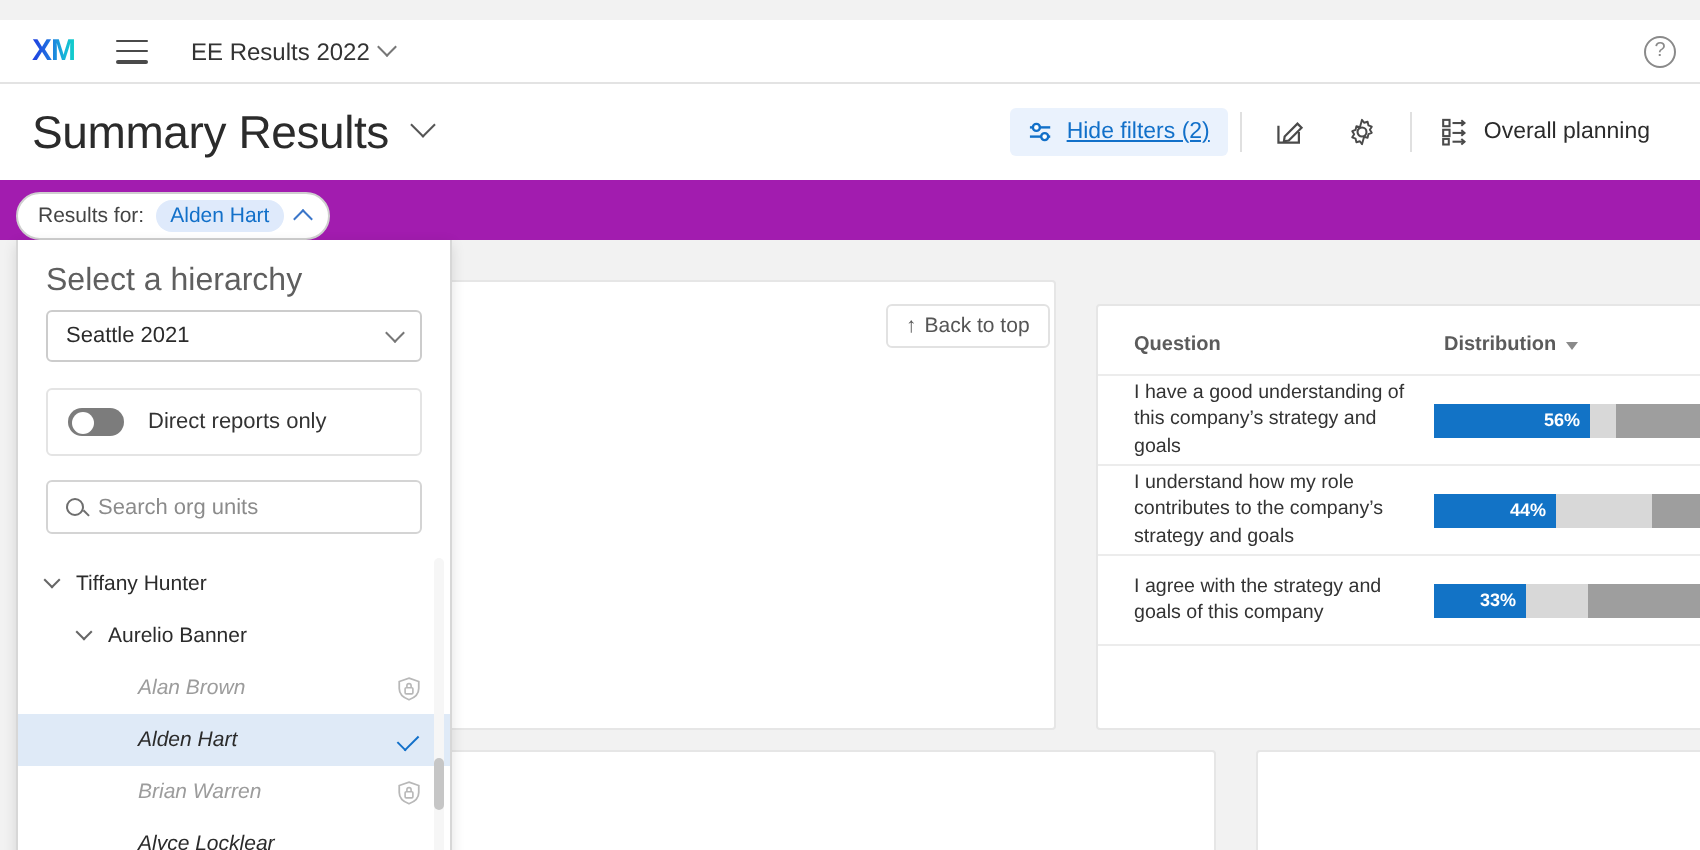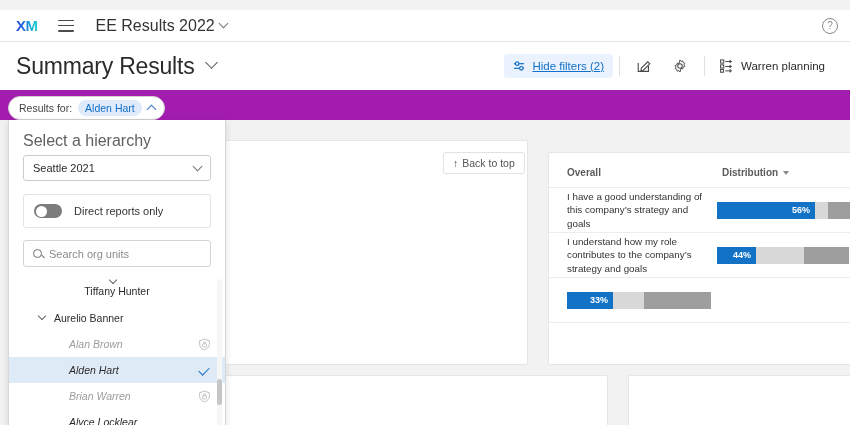--- a/index.html
+++ b/index.html
@@ -19,21 +19,21 @@
     background: #ffffff; border-bottom: 1px solid #e3e3e3;
     display: flex; align-items: center; padding: 0 12px;
   }
   .xm-logo { font-weight: bold; font-size: 15px; letter-spacing: -0.5px;
     background: linear-gradient(90deg,#1f3be0 0%,#1f74e0 40%,#16b7d8 75%,#12d3c8 100%);
     -webkit-background-clip: text; background-clip: text; color: transparent;
     margin-left: 4px; }
   .hamburger { width: 16px; height: 12px; margin-left: 20px; display: flex;
     flex-direction: column; justify-content: space-between; cursor: pointer; }
   .hamburger i { display: block; height: 1.6px; background: #4a4a4a; border-radius: 1px; }
-  .proj-name { margin-left: 22px; font-size: 16px; color: #333; display: flex; align-items: center; gap: 5px; cursor: pointer;}
+  .proj-name { margin-left: 22px; font-size: 12px; color: #333; display: flex; align-items: center; gap: 5px; cursor: pointer;}
   .chev { display:inline-block; width:7px; height:7px; border-right:1.3px solid #777; border-bottom:1.3px solid #777;
           transform: rotate(45deg); position: relative; top:-2px;}
   .help-ic { margin-left: auto; width: 16px; height: 16px; border: 1.2px solid #8a8a8a;
     border-radius: 50%; color: #8a8a8a; font-size: 10px; line-height: 14px;
     text-align: center; cursor: pointer; }
 
   
   .header {
     position: absolute; top: 32px; left: 0; width: 850px; height: 48px;
     background: #ffffff; display: flex; align-items: center; padding: 0 16px;
@@ -130,21 +130,21 @@
     font-family: "Liberation Sans", sans-serif; background: transparent; }
   .search input::placeholder { color: #8b8b8b; }
   .mag { width: 9px; height: 9px; border: 1.3px solid #6e6e6e; border-radius: 50%; position: relative; flex:none;}
   .mag::after { content:""; position: absolute; width: 4px; height: 1.3px; background: #6e6e6e;
     right: -3.5px; bottom: -0.3px; transform: rotate(45deg); }
 
   .tree { margin-top: 12px; height: 160px; position: relative; overflow: hidden; }
   .tnode { display: flex; align-items: center; height: 26px; padding-right: 14px; font-size: 10.5px; cursor: pointer; }
   .tnode .tchev { width: 6px; height: 6px; border-right: 1.3px solid #666; border-bottom: 1.3px solid #666;
     transform: rotate(45deg); margin-right: 9px; position: relative; top: -2px; flex: none;}
-  .tnode.lvl1 { padding-left: 14px; flex-direction: column; }
+  .tnode.lvl1 { padding-left: 14px; }
   .tnode.lvl2 { padding-left: 30px; }
   .tnode.leaf { padding-left: 60px; font-style: italic; }
   .tnode .tname { color: #2b2b2b; }
   .tnode.dim .tname { color: #9c9c9c; }
   .tnode.sel-row { background: #dfeaf7; }
   .lock-ic { margin-left: auto; width: 13px; height: 13px; flex: none; }
   .chk { margin-left: auto; width: 10px; height: 6px; border-left: 1.6px solid #1270c9;
     border-bottom: 1.6px solid #1270c9; transform: rotate(-45deg); flex: none; margin-right: 2px;}
   .scrollbar { position: absolute; right: 3px; top: 0; width: 5px; height: 160px; background: #f6f6f6; border-radius: 3px;}
   .scrollthumb { position: absolute; left: 0; top: 100px; width: 5px; height: 26px; background: #c6c6c6; border-radius: 3px; cursor: pointer;}
@@ -201,21 +201,21 @@
           <rect x="0.6" y="1" width="3.4" height="3.4" fill="none" stroke="#4a4a4a" stroke-width="1.1"></rect>
           <rect x="0.6" y="6.3" width="3.4" height="3.4" fill="none" stroke="#4a4a4a" stroke-width="1.1"></rect>
           <rect x="0.6" y="11.2" width="3" height="3" fill="none" stroke="#4a4a4a" stroke-width="1.1"></rect>
           <line x1="5.6" y1="2.7" x2="12" y2="2.7" stroke="#4a4a4a" stroke-width="1.1"></line>
           <path d="M10.3 1.2 12 2.7 10.3 4.2" fill="none" stroke="#4a4a4a" stroke-width="1.1"></path>
           <line x1="5.6" y1="8" x2="12" y2="8" stroke="#4a4a4a" stroke-width="1.1"></line>
           <path d="M10.3 6.5 12 8 10.3 9.5" fill="none" stroke="#4a4a4a" stroke-width="1.1"></path>
           <line x1="5.6" y1="12.7" x2="12" y2="12.7" stroke="#4a4a4a" stroke-width="1.1"></line>
           <path d="M10.3 11.2 12 12.7 10.3 14.2" fill="none" stroke="#4a4a4a" stroke-width="1.1"></path>
         </svg>
-        <span>Warren planning</span>
+        <span>Overall planning</span>
       </div>
     </div>
   </div>
 
   <div class="resultsfor">
     <span>Results for:</span>
     <span class="rf-chip">Alden Hart</span>
     <span class="rf-chev"></span>
   </div>
 
@@ -242,43 +242,44 @@
         </div>
         <div class="heat-row">
           <div class="heat-c val plain">60%</div>
           <div class="heat-c val neg" style="background: rgb(207, 62, 84);">-16</div>
         </div>
       </div>
     </div>
 
     <div class="card card-right">
       <div class="rt-head">
-        <div class="c1">Overall</div>
+        <div class="c1">Question</div>
         <div class="c2">
           <span>Distribution</span>
           <span class="caret-dn"></span>
         </div>
       </div>
       <div class="rt-row">
         <div class="rt-q">I have a good understanding of this company’s strategy and goals</div>
         <div class="rt-dist">
-          <div class="seg" style="width:98px;background:#1273c6">56%</div>
+          <div class="seg" style="width:78px;background:#1273c6">56%</div>
           <div class="seg" style="width:13px;background:#d8d8d8"></div>
           <div class="seg" style="width:49px;background:#9e9e9e"></div>
         </div>
       </div>
       <div class="rt-row">
         <div class="rt-q">I understand how my role contributes to the company’s strategy and goals</div>
         <div class="rt-dist">
-          <div class="seg" style="width:39px;background:#1273c6">44%</div>
+          <div class="seg" style="width:61px;background:#1273c6">44%</div>
           <div class="seg" style="width:48px;background:#d8d8d8"></div>
           <div class="seg" style="width:45px;background:#9e9e9e"></div>
         </div>
       </div>
       <div class="rt-row">
+        <div class="rt-q">I agree with the strategy and goals of this company</div>
         <div class="rt-dist">
           <div class="seg" style="width:46px;background:#1273c6">33%</div>
           <div class="seg" style="width:31px;background:#d8d8d8"></div>
           <div class="seg" style="width:67px;background:#9e9e9e"></div>
         </div>
       </div>
     </div>
 
     <div class="card card-bl"></div>
     <div class="card card-br">

